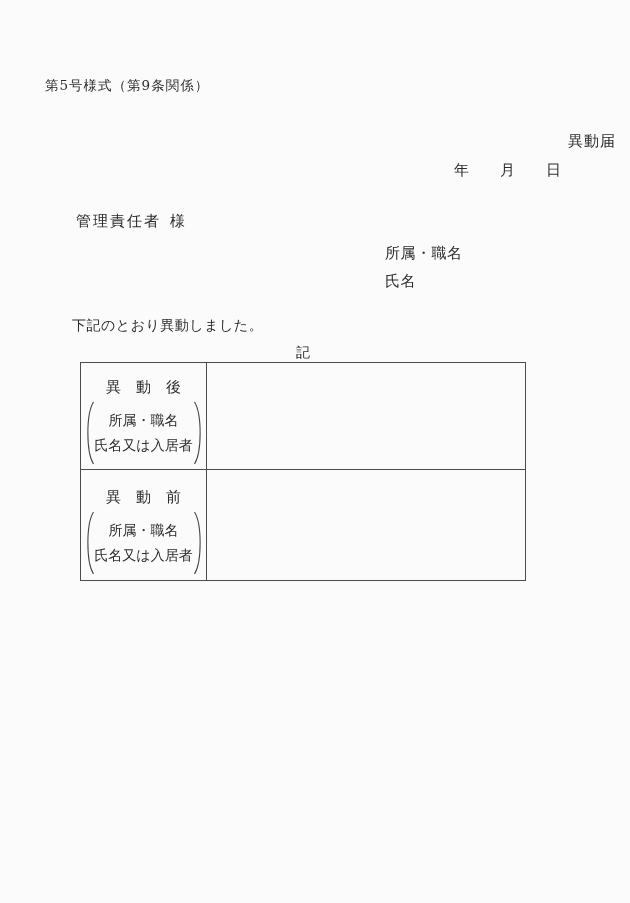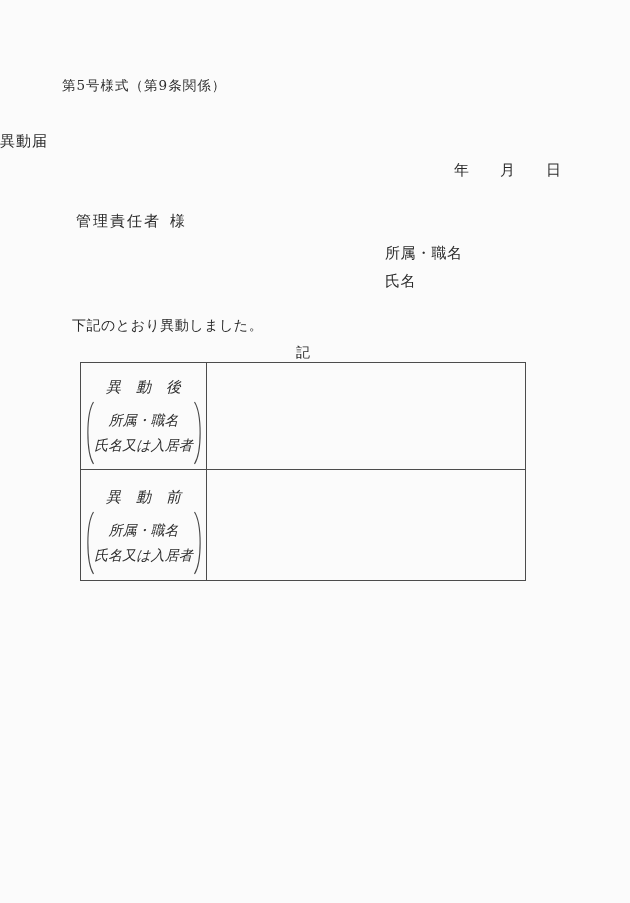--- a/index.html
+++ b/index.html
@@ -7,26 +7,26 @@
   body {
     position: relative;
     background: #fbfbfb;
     color: #2b2b2b;
     font-family: "DejaVu Serif", "Liberation Serif", serif;
     overflow: hidden;
   }
   .paper { position: absolute; inset: 0; }
 
   .form-number {
-    position: absolute; left: 62px; top: 77px;
+    position: absolute; left: 45px; top: 77px;
     font-size: 13.5px; letter-spacing: 1px; white-space: nowrap;
   }
   .doc-title {
     position: absolute; left: 0; top: 132px; width: 616px;
-    text-align: left; font-size: 15px; letter-spacing: 1px;
+    text-align: right; font-size: 15px; letter-spacing: 1px;
   }
   .date-line {
     position: absolute; top: 161px; right: 69px;
     display: flex; gap: 31px; font-size: 15px;
   }
   .addressee {
     position: absolute; left: 76px; top: 212px;
     font-size: 15px; letter-spacing: 2px; white-space: nowrap;
   }
   .addressee .honorific { margin-left: 9px; }
@@ -50,21 +50,20 @@
     display: grid;
     grid-template-columns: 126px 1fr;
     grid-template-rows: 107px 1fr;
     background: transparent;
   }
   .cell { border-color: #4c4c4c; }
   .label-cell {
     border-right: 1px solid #4c4c4c;
     display: flex; flex-direction: column; align-items: center;
     padding-top: 14px;
-    font-style: italic;
   }
   .row-top .label-cell, .row-top .value-cell { border-bottom: 1px solid #4c4c4c; }
   .row-bottom .label-cell { padding-top: 17px; }
   .row { display: contents; }
   .row-heading {
     font-size: 15px; line-height: 21px; white-space: nowrap;
   }
   .paren-group {
     margin-top: 2px;
     display: flex; align-items: center; gap: 1px;

